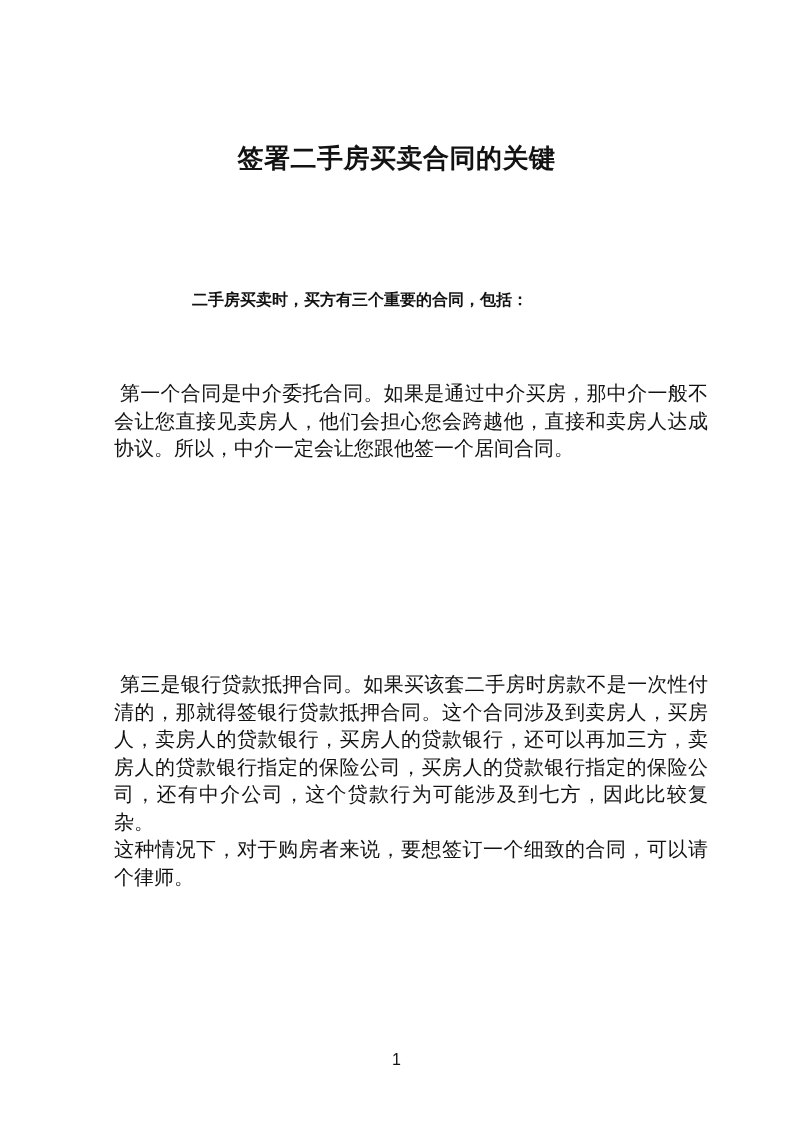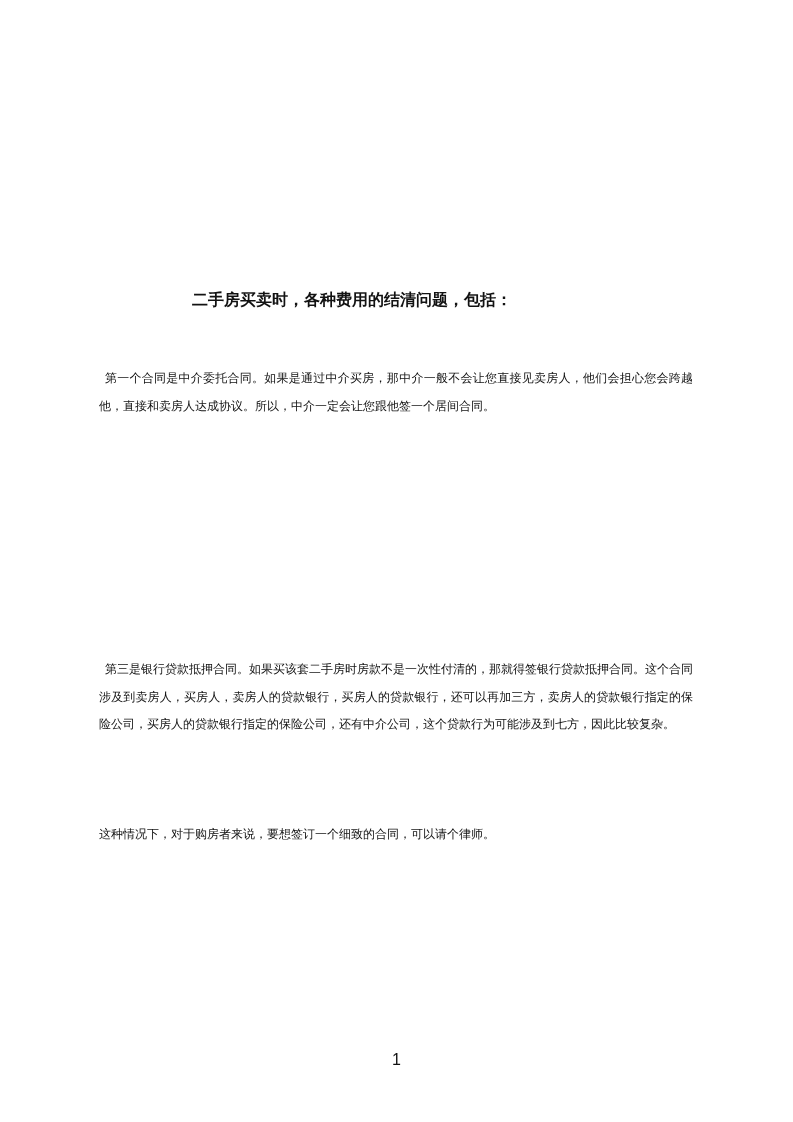--- a/index.html
+++ b/index.html
@@ -36,22 +36,22 @@
     margin: 0;
     font-size: 16px;
     font-weight: bold;
     line-height: 27.5px;
     white-space: nowrap;
   }
   .para {
     position: absolute;
     left: 99px;
     width: 594px;
-    margin: 0;
-    font-size: 12px;
+    margin: 15px;
+    font-size: 20px;
     font-weight: normal;
     line-height: 27.5px;
     text-align: justify;
     text-justify: inter-ideograph;
     text-indent: 6px;
     word-break: break-all;
   }
   .para-1 { top: 365px; }
   .para-2 { top: 500px; }
   .para-3 { top: 656px; }
@@ -65,22 +65,23 @@
     text-align: center;
     font-size: 16px;
     line-height: 22px;
     color: #121212;
   }
 </style>
 </head>
 <body>
 
 <div class="page">
+  <h1 class="doc-title">签署二手房买卖合同的关键</h1>
 
-  <p class="intro-line">二手房买卖时，各种费用的结清问题，包括：</p>
+  <p class="intro-line">二手房买卖时，买方有三个重要的合同，包括：</p>
 
   <p class="para para-1">第一个合同是中介委托合同。如果是通过中介买房，那中介一般不会让您直接见卖房人，他们会担心您会跨越他，直接和卖房人达成协议。所以，中介一定会让您跟他签一个居间合同。</p>
 
 
   <p class="para para-3">第三是银行贷款抵押合同。如果买该套二手房时房款不是一次性付清的，那就得签银行贷款抵押合同。这个合同涉及到卖房人，买房人，卖房人的贷款银行，买房人的贷款银行，还可以再加三方，卖房人的贷款银行指定的保险公司，买房人的贷款银行指定的保险公司，还有中介公司，这个贷款行为可能涉及到七方，因此比较复杂。</p>
 
   <p class="para para-4">这种情况下，对于购房者来说，要想签订一个细致的合同，可以请个律师。</p>
 
 
   <div class="page-number">1</div>

